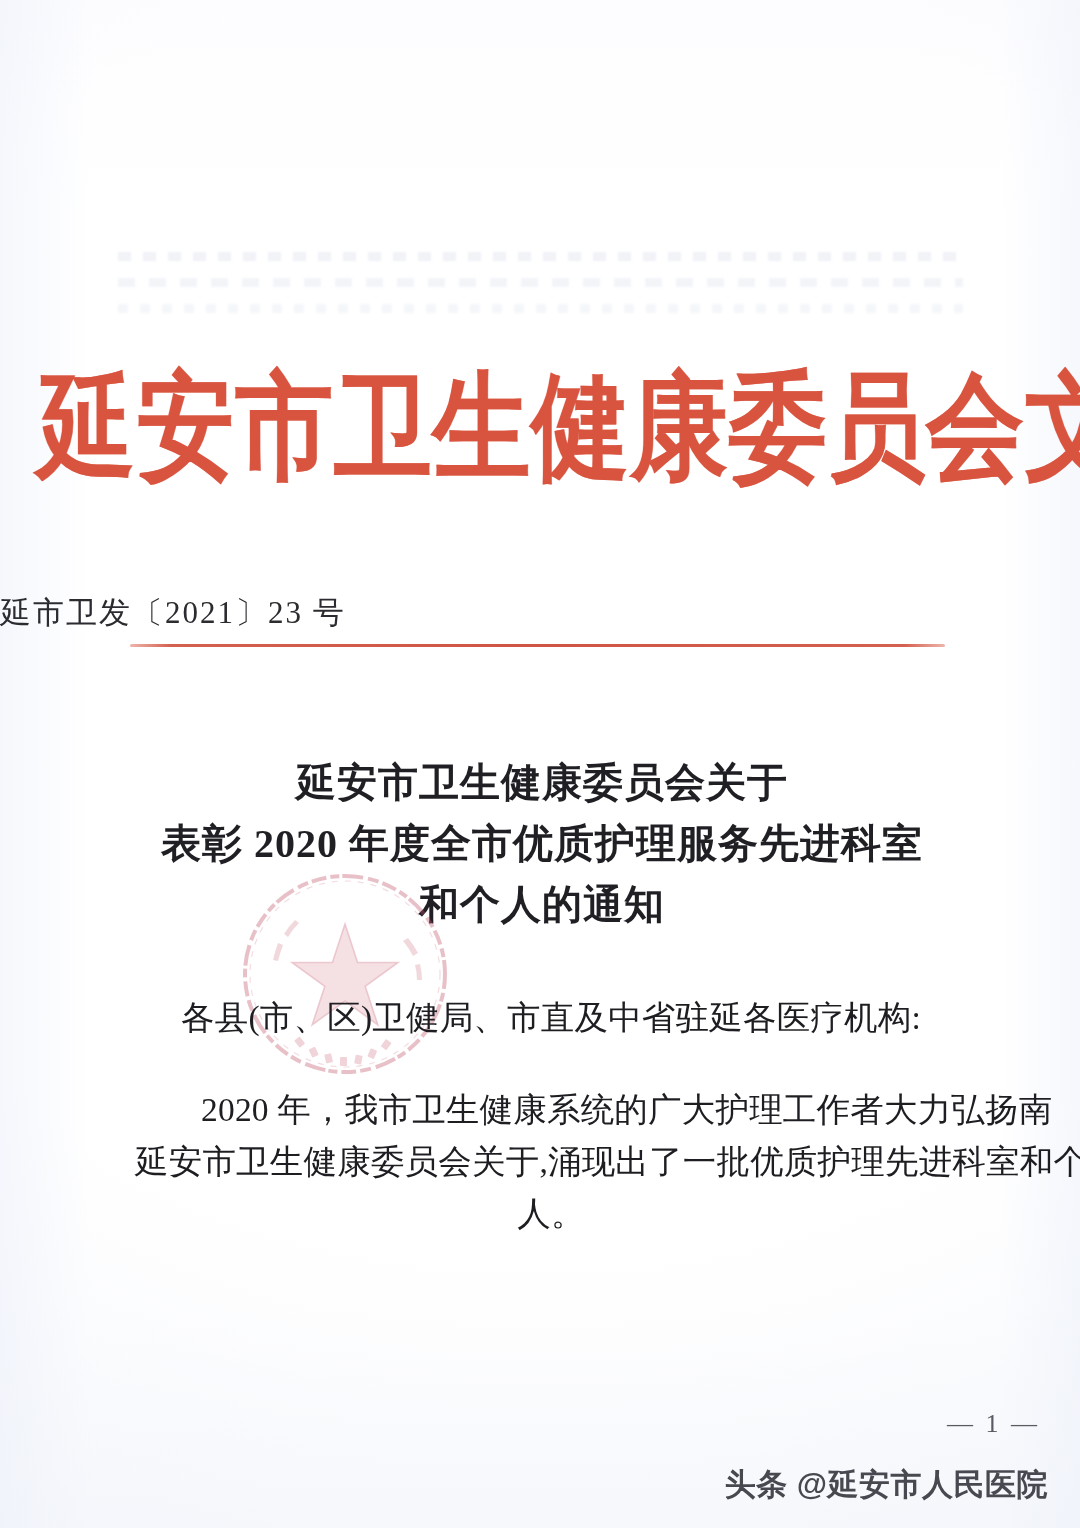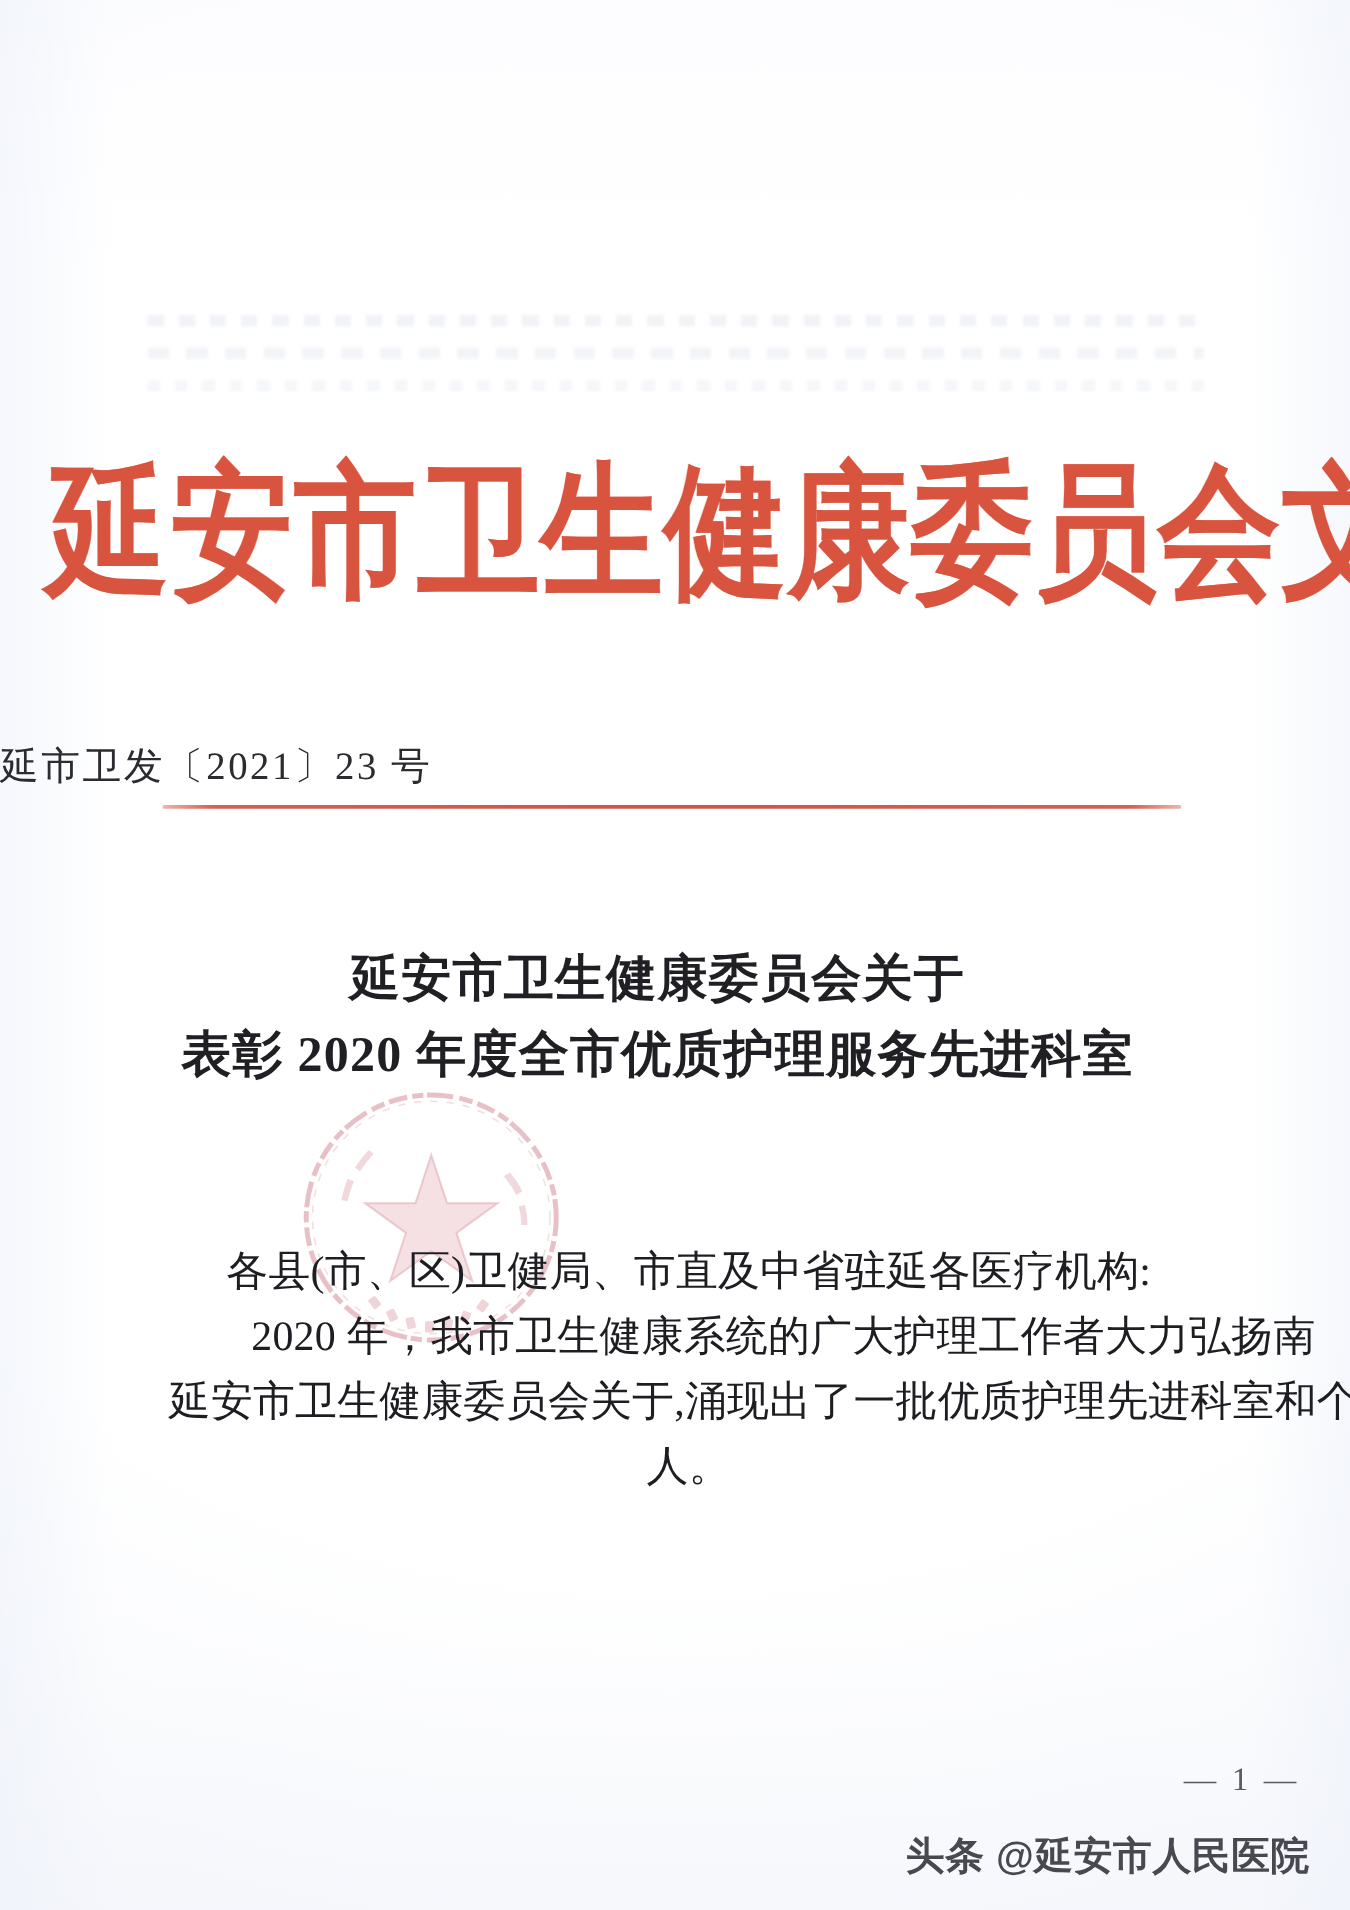--- a/index.html
+++ b/index.html
@@ -117,21 +117,21 @@
       #d4604f 5%,
       #cf5544 50%,
       #d4604f 95%,
       rgba(224,120,105,0.55) 100%);
     border-radius: 2px;
   }
 
   
   .title-block {
     position: absolute;
-    left: 76px;
+    left: 92px;
     top: 752px;
     width: 900px;
     text-align: center;
   }
   .title-line {
     font-size: 40px;
     line-height: 61px;
     font-weight: 700;
     color: #1f1f24;
     letter-spacing: 1px;
@@ -160,20 +160,21 @@
   .body-line {
     font-size: 33.5px;
     line-height: 52px;
     color: #1d1d22;
     letter-spacing: 0.2px;
     white-space: nowrap;
     text-align: center;
   }
   .body-line.indent {
     padding-left: 66px;
+    margin-top: 40px;
   }
 
   
   .page-number {
     position: absolute;
     left: 0;
     top: 1409px;
     width: 1040px;
     text-align: right;
     font-size: 26px;
@@ -213,20 +214,21 @@
     <span class="masthead-text">延安市卫生健康委员会文件</span>
   </div>
 
   <div class="doc-number">延市卫发〔2021〕23 号</div>
 
   <div class="red-rule"></div>
 
   <div class="title-block">
     <div class="title-line">延安市卫生健康委员会关于</div>
     <div class="title-line">表彰 2020 年度全市优质护理服务先进科室</div>
+    <div class="title-line">和个人的通知</div>
   </div>
 
   <div class="seal">
     <svg viewBox="0 0 215 212" xmlns="http://www.w3.org/2000/svg" aria-hidden="true">
       <g fill="none" stroke="#c2566a" stroke-opacity="0.72">
         <ellipse cx="107" cy="106" rx="100" ry="98" stroke-width="4" stroke-dasharray="15 4 9 3 21 5 11 4"></ellipse>
         <ellipse cx="107" cy="106" rx="95" ry="93" stroke-width="1.2" stroke-opacity="0.4" stroke-dasharray="6 7"></ellipse>
       </g>
 
       <polygon points="107,56 119.6,94.5 160,94.5 127.2,118.3 139.8,156.8 107,133 74.2,156.8 86.8,118.3 54,94.5 94.4,94.5" fill="#c9566b" fill-opacity="0.36" stroke="#bf5166" stroke-opacity="0.55" stroke-width="1.6"></polygon>

